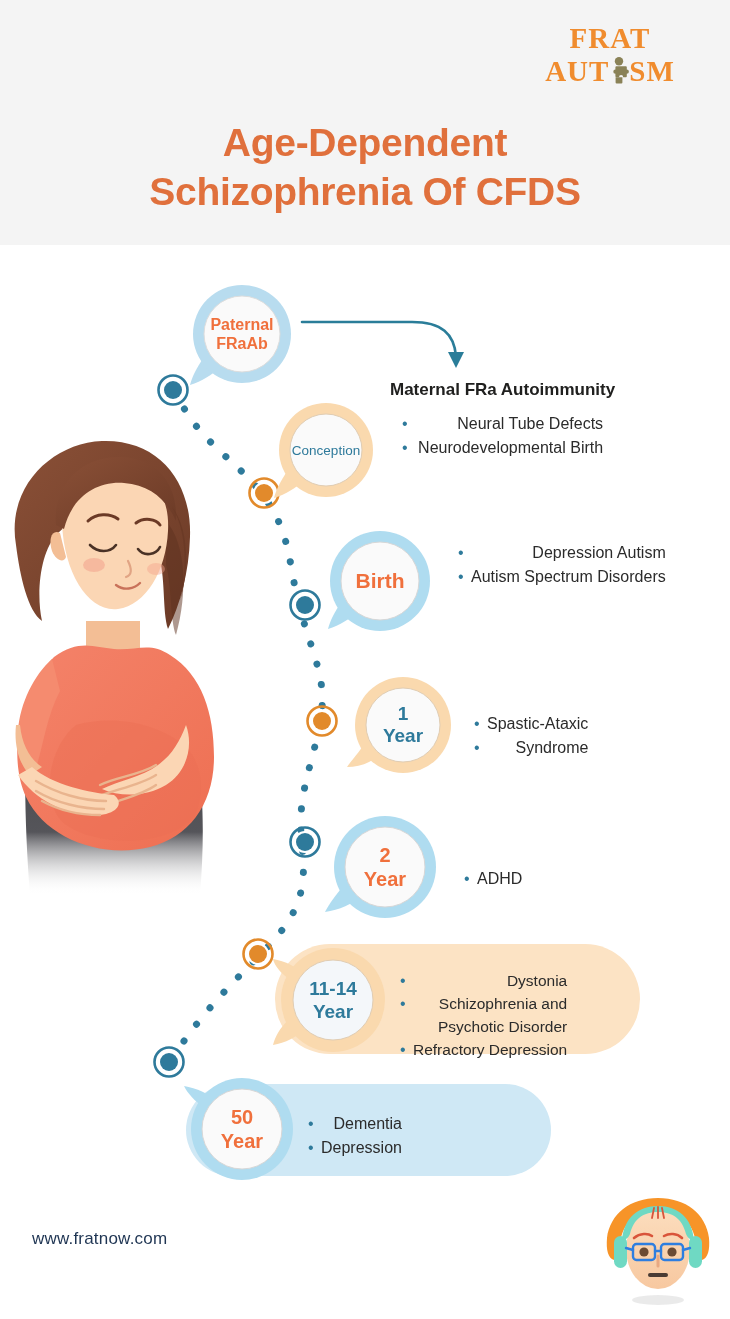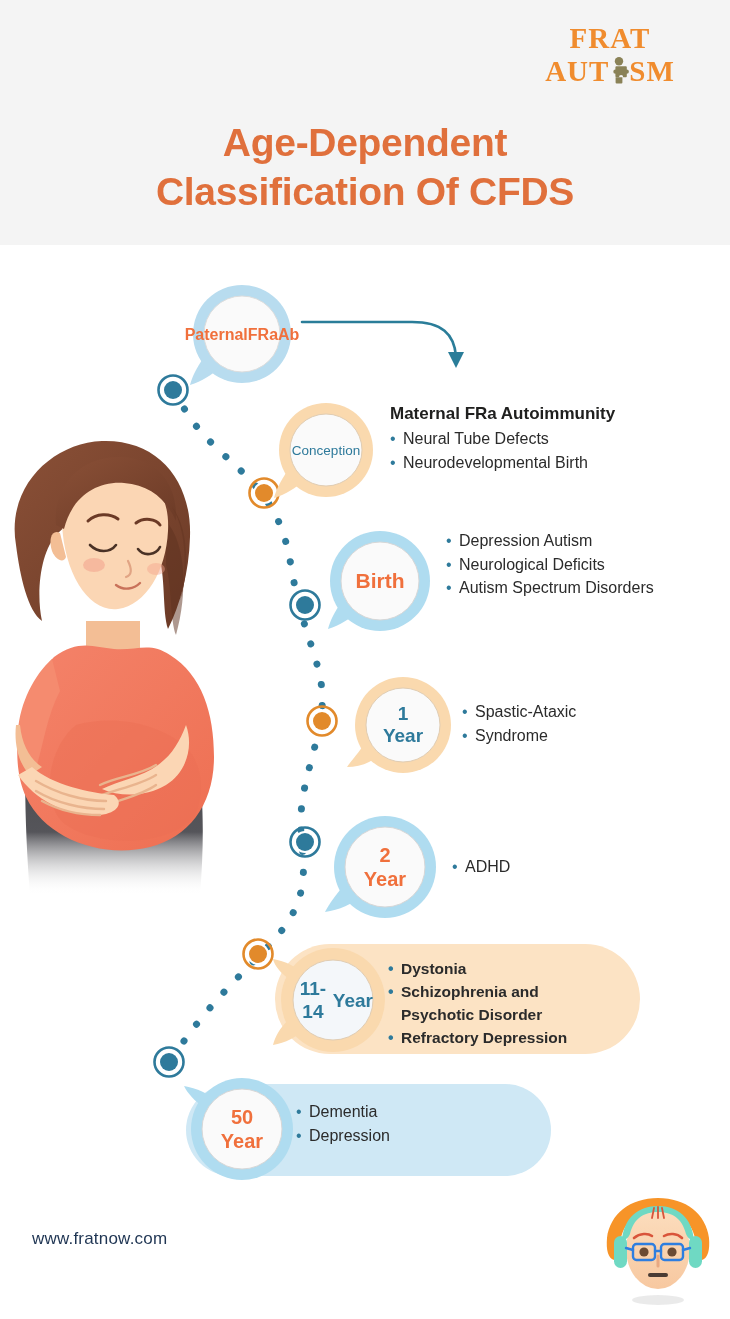--- a/index.html
+++ b/index.html
@@ -106,40 +106,41 @@
     position: absolute;
   }
   .content-head {
     font-size: 17px;
     font-weight: bold;
     color: #20201f;
     margin-bottom: 3px;
     white-space: nowrap;
   }
   .content ul {
-    margin: 0; padding: 0;
+    margin: 12px; padding: 0;
     list-style: none;
+    text-align: right;
   }
   .content li {
     font-size: 16px;
     color: #2b2b2b;
     line-height: 23.5px;
     position: relative;
     padding-left: 13px;
     white-space: nowrap;
   }
   .content li::before {
     content: "•";
     position: absolute;
     left: 0; top: 0;
     color: #2E7A9B;
     font-size: 16px;
   }
   .content.bold li {
-    font-weight: bold;
+    font-weight: normal;
     font-size: 15.5px;
     line-height: 23px;
   }
   .content.bold li.cont {
     padding-left: 13px;
   }
   .content.bold li.cont::before { content: ""; }
 
   
   #footer-url {
@@ -170,21 +171,21 @@
               <circle cx="11" cy="5.2" r="4.2"></circle>
               <path d="M4.2 10.2 h13.6 a1 1 0 0 1 1 1 v2.4 a2.1 2.1 0 1 1 0 4.2 v2.4 a1 1 0 0 1 -1 1 h-2.6 a2.1 2.1 0 1 0 -4.2 0 h-2.6 a1 1 0 0 1 -1 -1 v-2.4 a2.1 2.1 0 1 1 0 -4.2 v-2.4 a1 1 0 0 1 1 -1 z"></path>
               <path d="M7.6 21.2 h6.8 v5.4 a1 1 0 0 1 -1 1 h-4.8 a1 1 0 0 1 -1 -1 z"></path>
             </g>
           </svg></span><span>SM</span>
     </div>
   </div>
 
   <div id="title">
     <div>Age-Dependent</div>
-    <div>Classification Of CFDS</div>
+    <div>Schizophrenia Of CFDS</div>
   </div>
 
   <div id="woman">
     <svg width="250" height="490" viewBox="0 0 250 490">
       <defs>
         <linearGradient id="pantsFade" x1="0" y1="0" x2="0" y2="1">
           <stop offset="0%" stop-color="#4A4A4D"></stop>
           <stop offset="55%" stop-color="#55555A"></stop>
           <stop offset="100%" stop-color="#ffffff" stop-opacity="0"></stop>
         </linearGradient>
@@ -321,38 +322,38 @@
     </svg>
   </div>
 
   <div class="bubble" style="left:186px; top:285px;">
     <svg width="120" height="108" viewBox="0 0 120 108" style="position:absolute;left:0;top:0;">
       <path d="M18 72 C10 84 6 92 4 100 C16 96 26 90 34 82 Z" fill="#B8DCEF"></path>
       <circle cx="56" cy="49" r="49" fill="#B8DCEF"></circle>
       <circle cx="56" cy="49" r="38" fill="#fafafa"></circle>
       <circle cx="56" cy="49" r="38" fill="none" stroke="#dddddd" stroke-width="1"></circle>
     </svg>
-    <div class="bubble-circle" style="left:18px; top:11px; width:76px; height:76px; background:transparent; flex-direction:row; color:#F0703C; font-weight:bold; font-size:16px; line-height:19px;">
+    <div class="bubble-circle" style="left:18px; top:11px; width:76px; height:76px; background:transparent; flex-direction:column; color:#F0703C; font-weight:bold; font-size:16px; line-height:19px;">
       <span>Paternal</span>
       <span>FRaAb</span>
     </div>
   </div>
 
   <div class="bubble" style="left:268px; top:400px;">
     <svg width="122" height="104" viewBox="0 0 122 104" style="position:absolute;left:0;top:0;">
       <path d="M20 70 C12 82 8 90 6 98 C18 94 28 88 36 80 Z" fill="#FAD9AE"></path>
       <circle cx="58" cy="50" r="47" fill="#FAD9AE"></circle>
       <circle cx="58" cy="50" r="36" fill="#fafafa"></circle>
       <circle cx="58" cy="50" r="36" fill="none" stroke="#e0cdb4" stroke-width="1"></circle>
     </svg>
     <div class="bubble-circle" style="left:22px; top:14px; width:72px; height:72px; background:transparent; color:#2E7A9B; font-size:13.5px;">
       <span>Conception</span>
     </div>
   </div>
-  <div class="content" style="left:390px; top:404px;">
+  <div class="content" style="left:390px; top:380px;">
     <div class="content-head">Maternal FRa Autoimmunity</div>
     <ul>
       <li>Neural Tube Defects</li>
       <li>Neurodevelopmental Birth</li>
     </ul>
   </div>
 
   <div class="bubble" style="left:322px; top:527px;">
     <svg width="120" height="112" viewBox="0 0 120 112" style="position:absolute;left:0;top:0;">
       <path d="M20 74 C12 86 8 94 6 102 C18 98 28 92 36 84 Z" fill="#AFDCF0"></path>
@@ -360,21 +361,20 @@
       <circle cx="58" cy="54" r="39" fill="#fafafa"></circle>
       <circle cx="58" cy="54" r="39" fill="none" stroke="#d7d7d7" stroke-width="1"></circle>
     </svg>
     <div class="bubble-circle" style="left:19px; top:15px; width:78px; height:78px; background:transparent; color:#F0703C; font-weight:bold; font-size:21px;">
       <span>Birth</span>
     </div>
   </div>
   <div class="content" style="left:446px; top:529px;">
     <ul>
       <li>Depression Autism</li>
-      <li>Neurological Deficits</li>
       <li>Autism Spectrum Disorders</li>
     </ul>
   </div>
 
   <div class="bubble" style="left:345px; top:673px;">
     <svg width="118" height="106" viewBox="0 0 118 106" style="position:absolute;left:0;top:0;">
       <path d="M20 70 C12 82 6 88 2 94 C14 94 26 90 34 82 Z" fill="#FAD9AE"></path>
       <circle cx="58" cy="52" r="48" fill="#FAD9AE"></circle>
       <circle cx="58" cy="52" r="37" fill="#fafafa"></circle>
       <circle cx="58" cy="52" r="37" fill="none" stroke="#e0cdb4" stroke-width="1"></circle>
@@ -411,21 +411,21 @@
 
   <div class="pill peach" style="left:275px; top:944px; width:365px; height:110px;"></div>
   <div class="bubble" style="left:271px; top:945px;">
     <svg width="126" height="114" viewBox="0 0 126 114" style="position:absolute;left:0;top:0;">
       <path d="M20 36 C10 28 4 22 2 14 C14 16 26 22 34 30 Z" fill="#FAD9AE"></path>
       <path d="M18 74 C8 84 4 92 2 100 C14 98 26 92 34 84 Z" fill="#FAD9AE"></path>
       <circle cx="62" cy="55" r="52" fill="#FAD9AE"></circle>
       <circle cx="62" cy="55" r="40" fill="#F4F7FA"></circle>
       <circle cx="62" cy="55" r="40" fill="none" stroke="#e0cdb4" stroke-width="1"></circle>
     </svg>
-    <div class="bubble-circle" style="left:22px; top:15px; width:80px; height:80px; background:transparent; flex-direction:row; color:#2E7A9B; font-weight:bold; font-size:19px; line-height:23px;">
+    <div class="bubble-circle" style="left:22px; top:15px; width:80px; height:80px; background:transparent; flex-direction:column; color:#2E7A9B; font-weight:bold; font-size:19px; line-height:23px;">
       <span>11-14</span>
       <span>Year</span>
     </div>
   </div>
   <div class="content bold" style="left:388px; top:957px;">
     <ul>
       <li>Dystonia</li>
       <li>Schizophrenia and</li>
       <li class="cont">Psychotic Disorder</li>
       <li>Refractory Depression</li>

